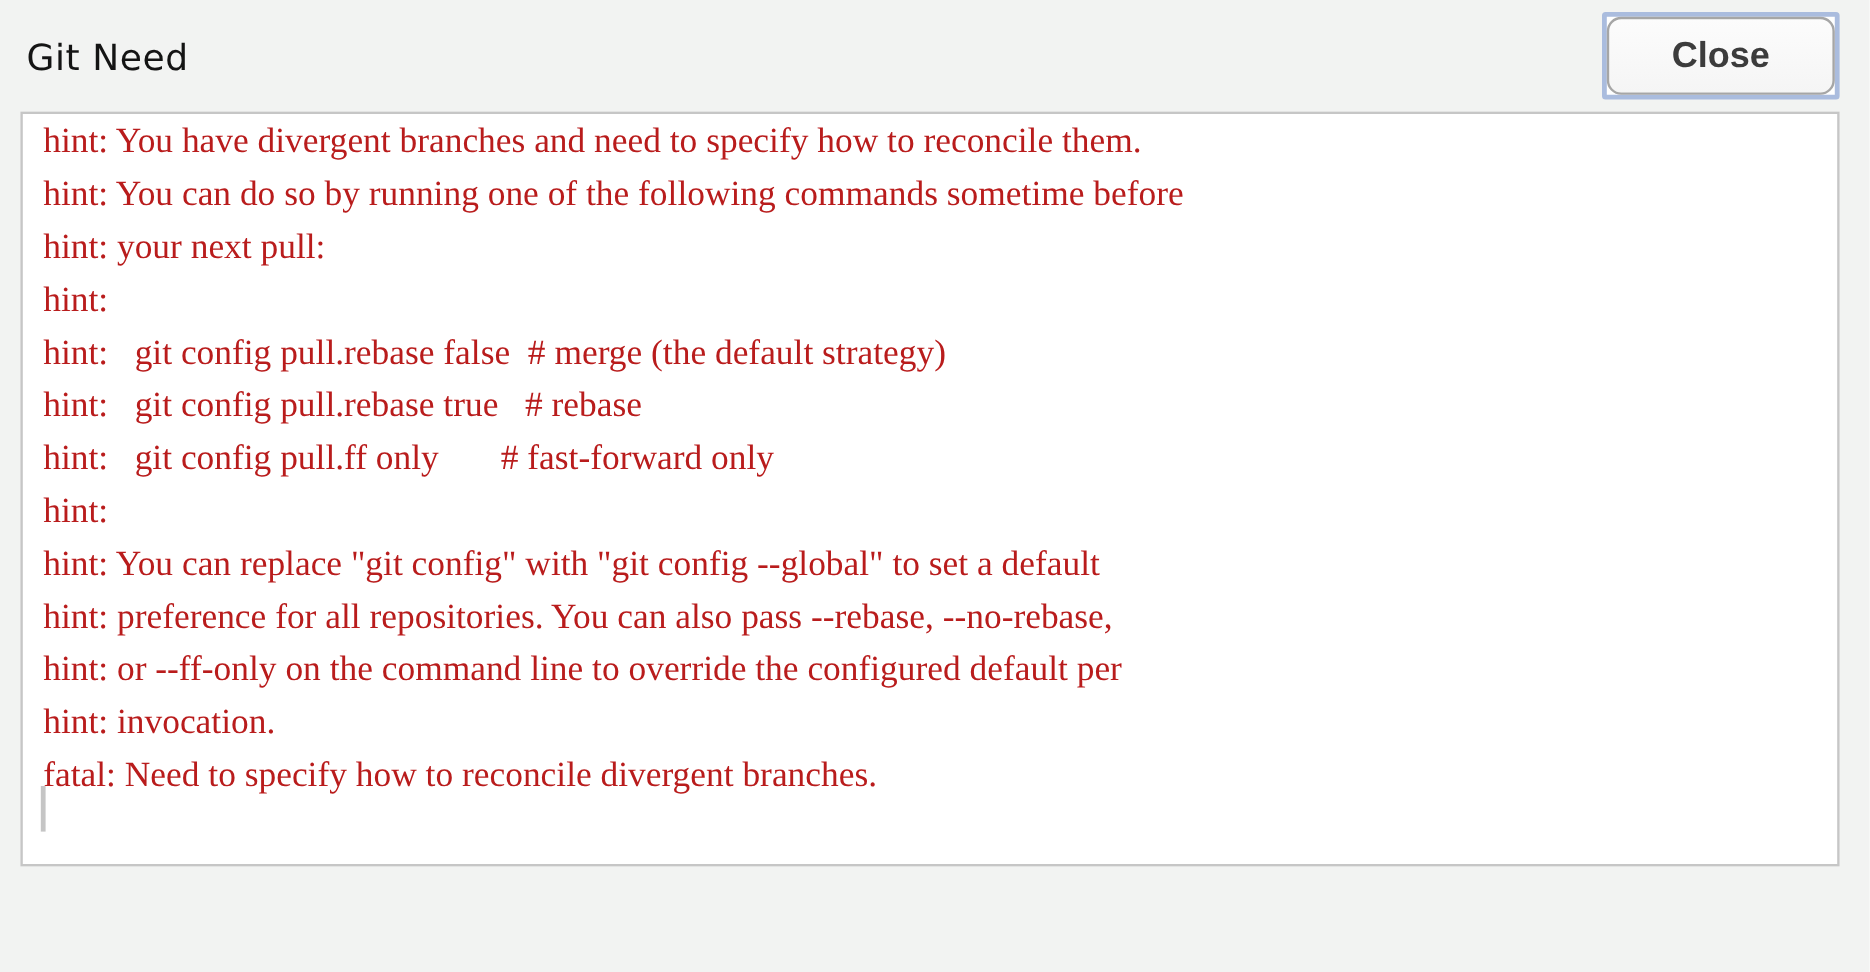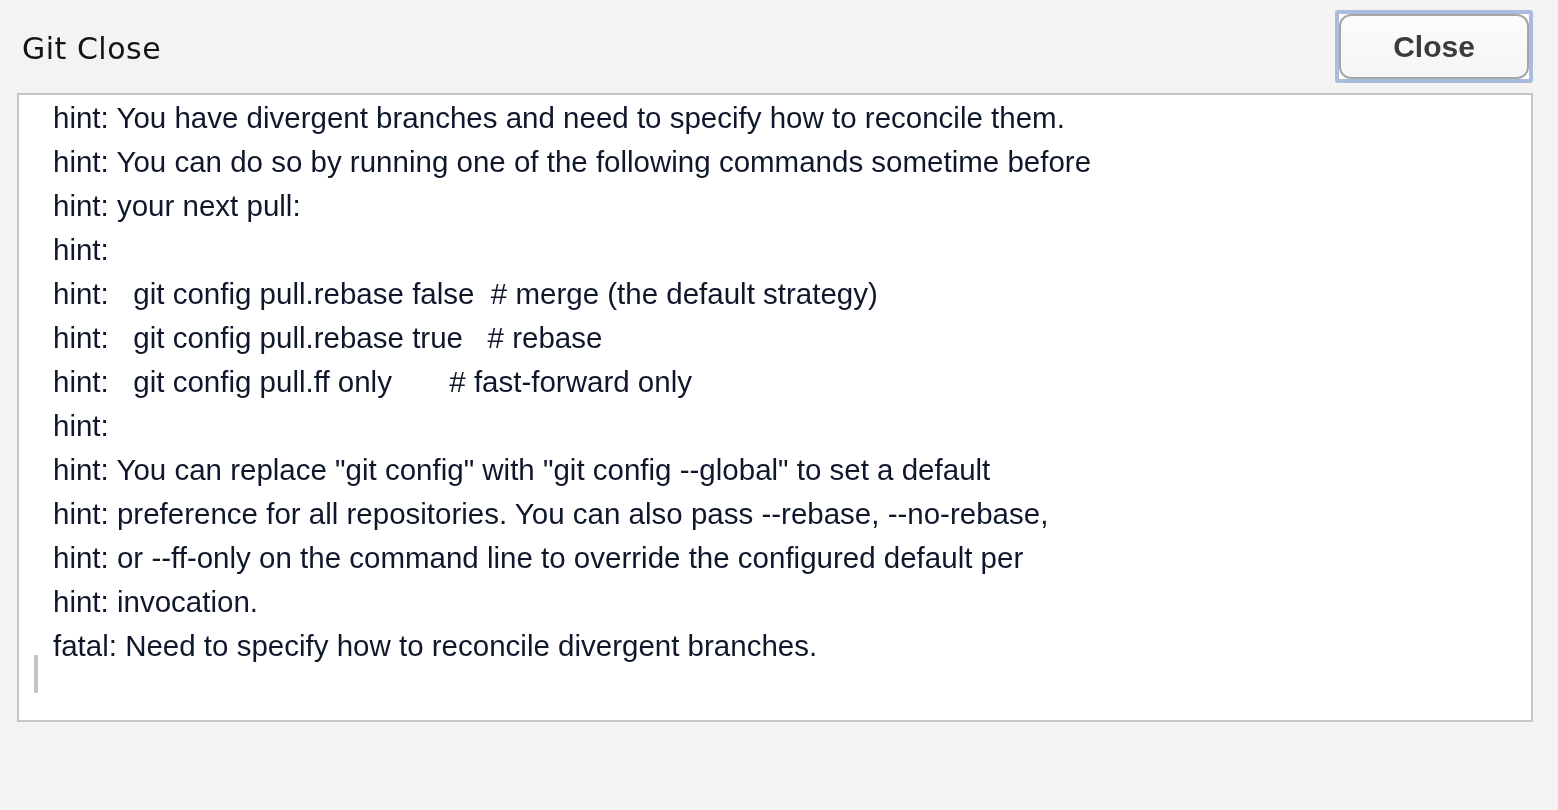--- a/index.html
+++ b/index.html
@@ -56,40 +56,40 @@
     top: 93px;
     width: 1516px;
     height: 629px;
     box-sizing: border-box;
     background: #ffffff;
     border: 2px solid #c6c6c6;
     overflow: hidden;
   }
   .output-text {
     margin: 0;
-    padding: 1px 8px 0 34px;
-    font-family: Liberation Sans, sans-serif;
+    padding: 1px 8px 0 17px;
+    font-family: Liberation Serif, serif;
     font-size: 29.5px;
     line-height: 44px;
-    color: #0f172a;
+    color: #b91c1c;
     white-space: pre;
   }
   .caret {
     position: absolute;
     left: 15px;
     top: 560px;
     width: 4px;
     height: 38px;
     background: #c5c5c5;
   }
 </style>
 </head>
 <body>
 
-<div class="dialog-title">Git Close</div>
+<div class="dialog-title">Git Need</div>
 
 <div class="focus-ring">
   <button class="close-btn">Close</button>
 </div>
 
 <div class="output-area">
   <pre class="output-text">hint: You have divergent branches and need to specify how to reconcile them.
 hint: You can do so by running one of the following commands sometime before
 hint: your next pull:
 hint:

